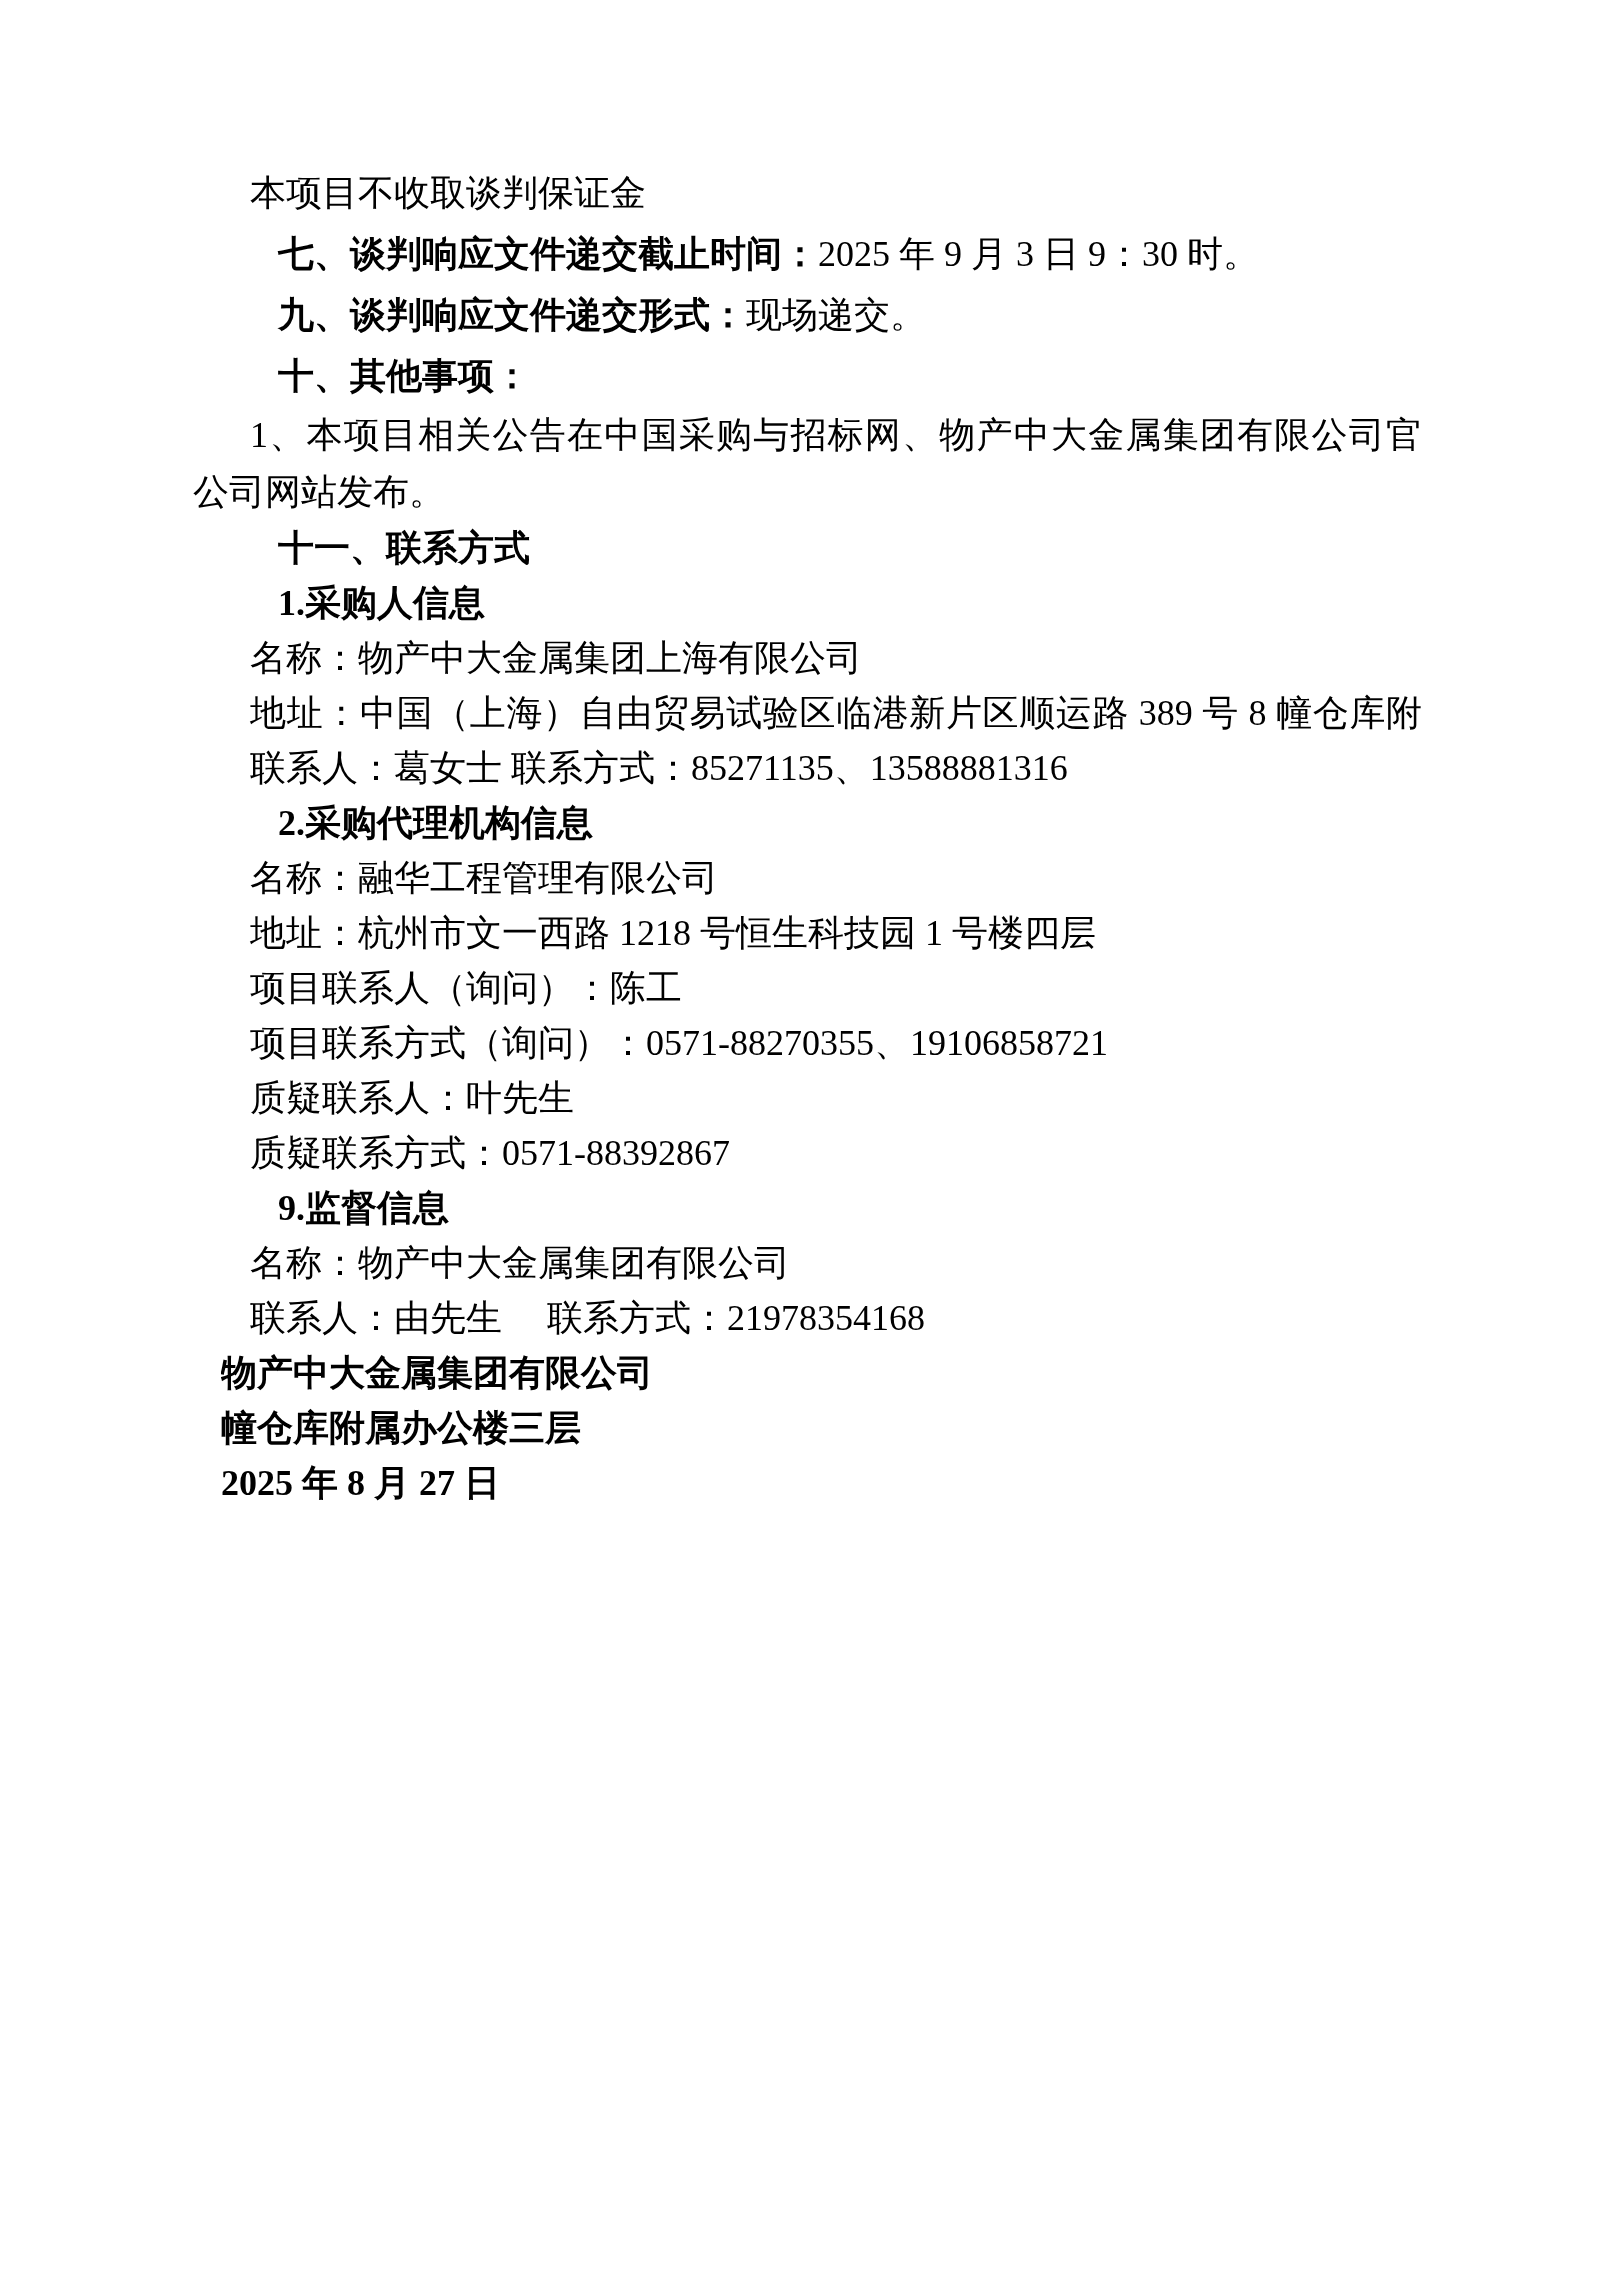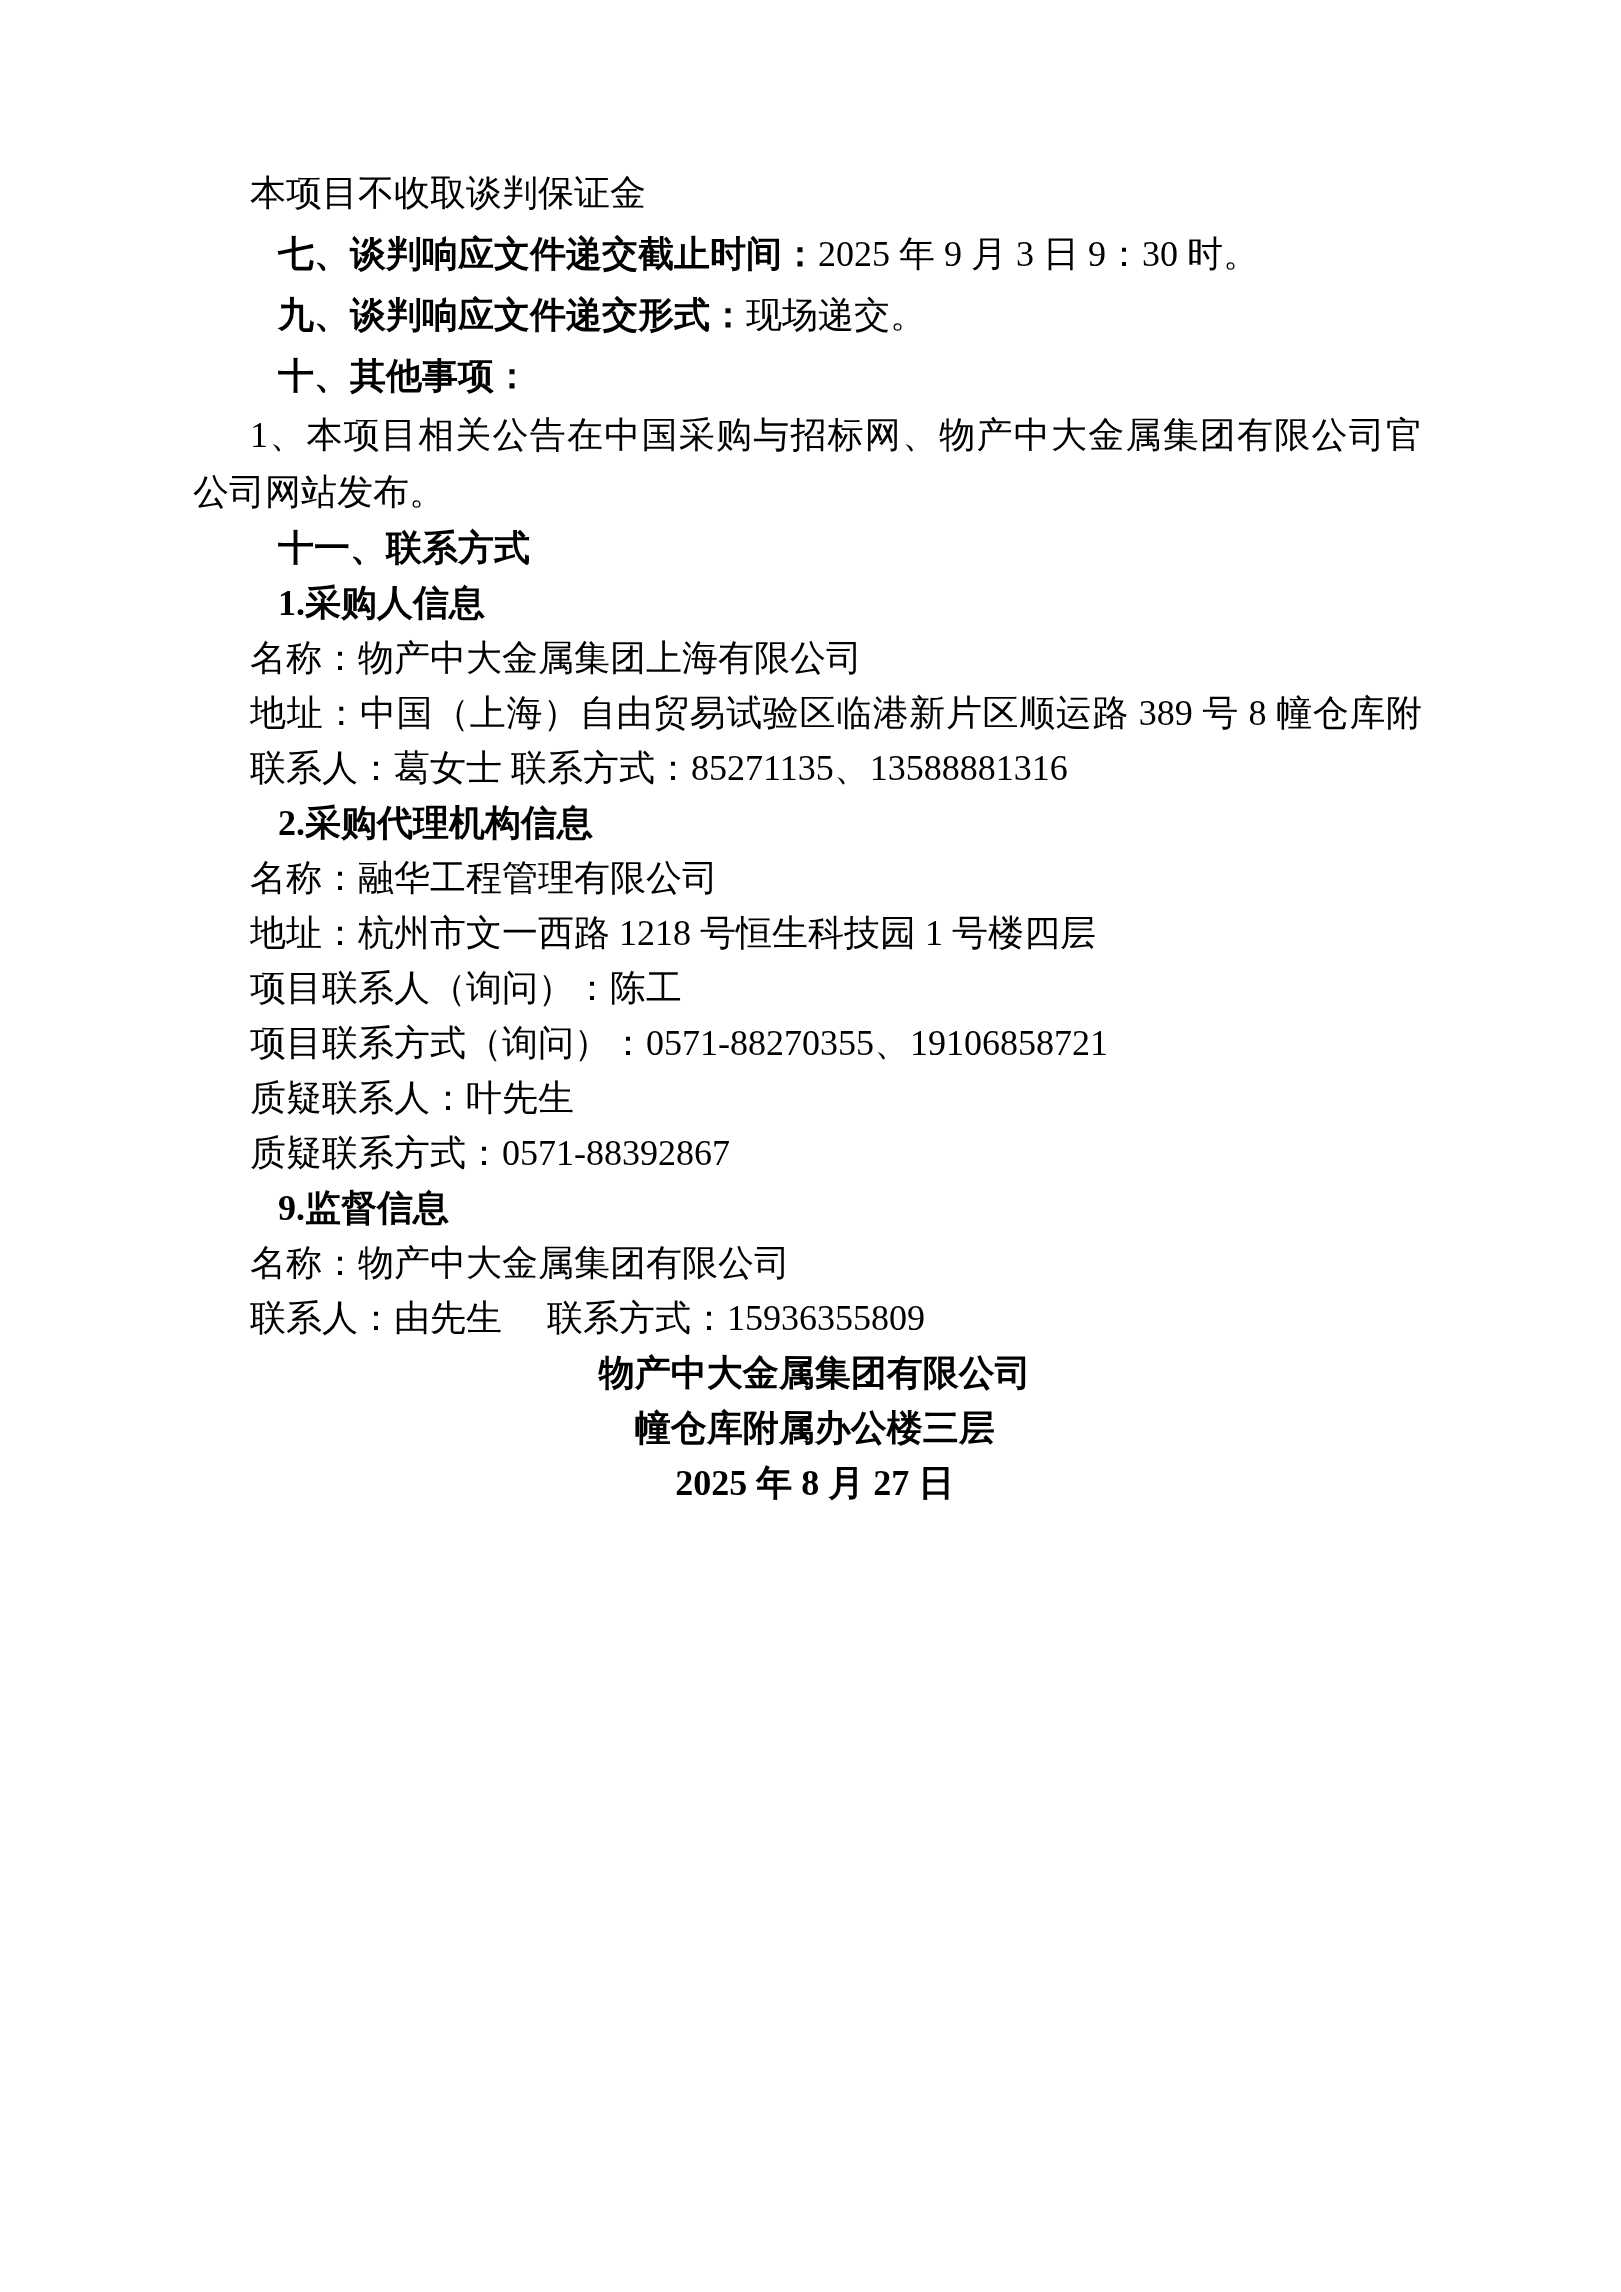--- a/index.html
+++ b/index.html
@@ -30,21 +30,21 @@
   .lh58 { line-height: 57px; height: 57px; }
   .lh56 { line-height: 55px; height: 55px; }
   .indent { text-indent: 57px; }
   .bold { font-weight: bold; margin-left: 28px; }
   .justify-full {
     white-space: normal;
     text-align: justify;
     text-align-last: justify;
   }
   .right {
-    text-align: center;
+    text-align: left;
     padding-right: 13.7px;
   }
 </style>
 </head>
 <body>
 
 <div class="doc">
 
   <div class="ln lh62 indent">本项目不收取谈判保证金</div>
 
@@ -68,20 +68,20 @@
   <div class="ln lh56 indent bold">2.采购代理机构信息</div>
   <div class="ln lh56 indent">名称：融华工程管理有限公司</div>
   <div class="ln lh56 indent">地址：杭州市文一西路 1218 号恒生科技园 1 号楼四层</div>
   <div class="ln lh56 indent">项目联系人（询问）：陈工</div>
   <div class="ln lh56 indent">项目联系方式（询问）：0571-88270355、19106858721</div>
   <div class="ln lh56 indent">质疑联系人：叶先生</div>
   <div class="ln lh56 indent">质疑联系方式：0571-88392867</div>
 
   <div class="ln lh56 indent bold">9.监督信息</div>
   <div class="ln lh56 indent">名称：物产中大金属集团有限公司</div>
-  <div class="ln lh56 indent">联系人：由先生　 联系方式：15936355809</div>
+  <div class="ln lh56 indent">联系人：由先生　 联系方式：21978354168</div>
 
   <div class="ln lh56 right bold">物产中大金属集团有限公司</div>
   <div class="ln lh56 right bold">幢仓库附属办公楼三层</div>
   <div class="ln lh56 right bold">2025 年 8 月 27 日</div>
 
 </div>
 
 
 </body></html>

